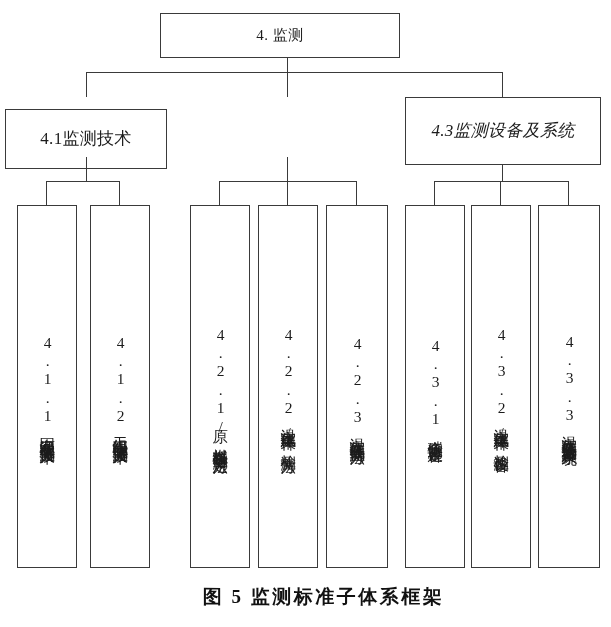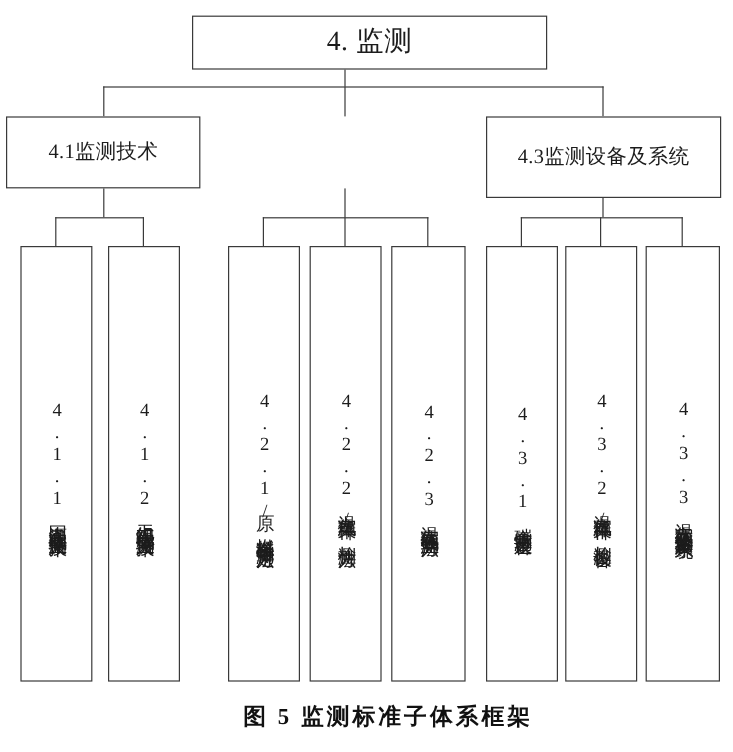--- a/index.html
+++ b/index.html
@@ -34,35 +34,35 @@
     justify-content: center;
     text-align: center;
     line-height: 1.22;
     color: #1c1c1c;
   }
 
   
   .node-root {
     left: 160px;
     top: 13px;
-    width: 296px;
+    width: 240px;
     height: 45px;
-    font-size: 23px;
+    font-size: 15px;
     letter-spacing: 0.5px;
   }
 
   
   .node-l2 {
     top: 97px;
     font-size: 17px;
     letter-spacing: 0.3px;
   }
-  .node-l2.b0 { left: 5px;   width: 162px; height: 60px; }
+  .node-l2.b0 { left: 5px;   width: 162px; height: 60px; margin-top: 12px; }
   .node-l2.b1 { left: 180px; width: 216px; height: 60px; }
-  .node-l2.b2 { left: 405px; width: 196px; height: 68px; padding: 0 6px; }
+  .node-l2.b2 { left: 405px; width: 196px; height: 68px; padding: 0 6px; font-style: italic; }
 
   
   .node-l3 {
     top: 205px;
     height: 363px;
     width: 60px;
     font-size: 15.5px;
     padding: 12px 0;
     align-items: center;
     justify-content: center;

